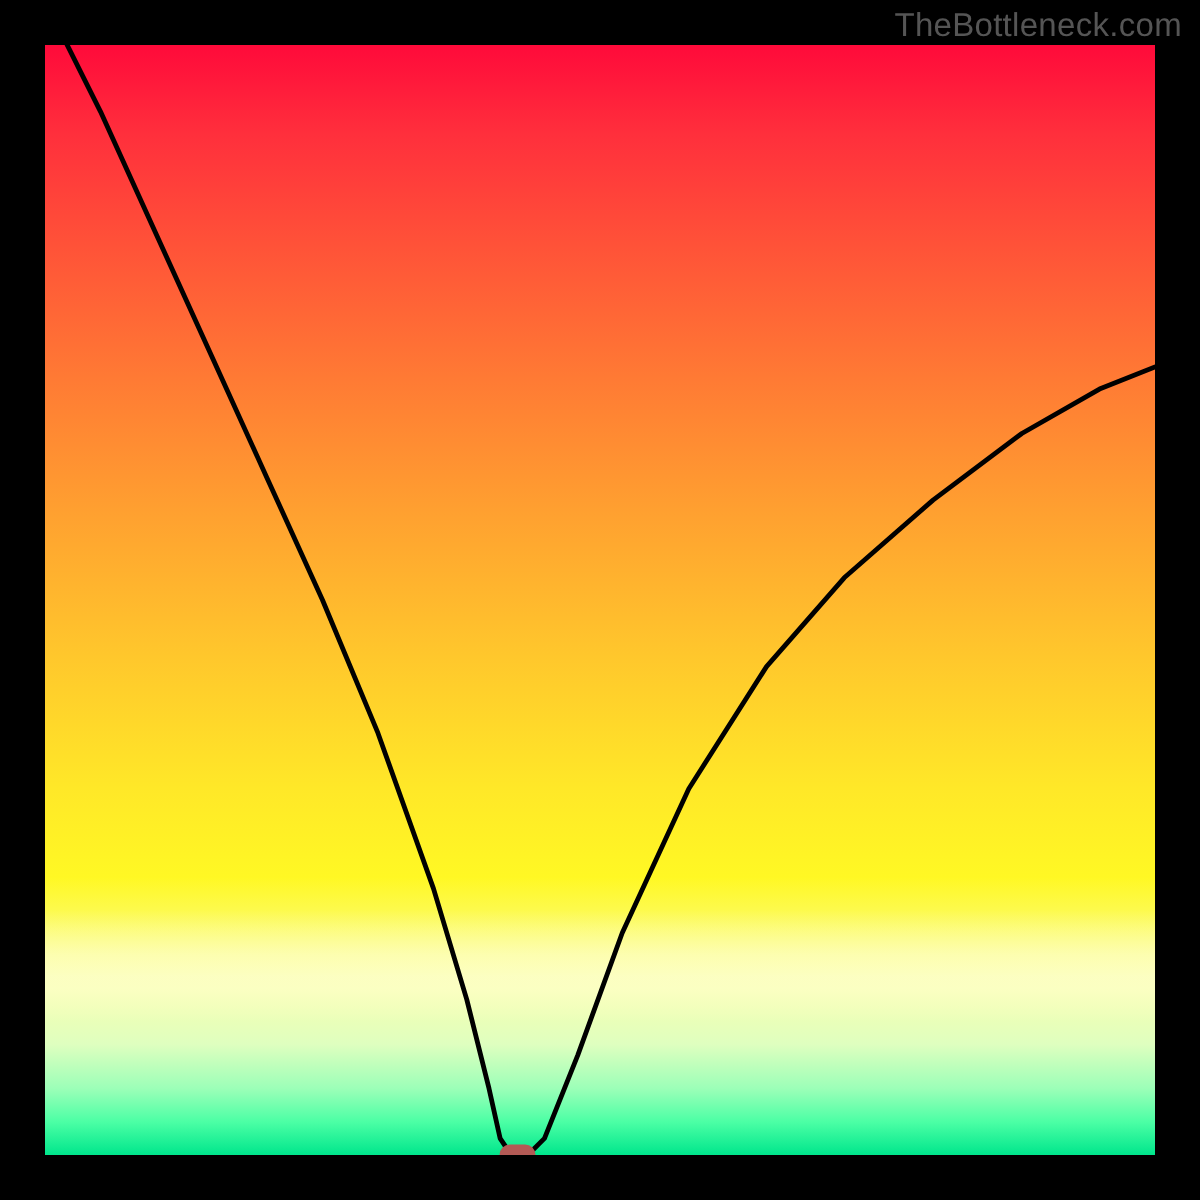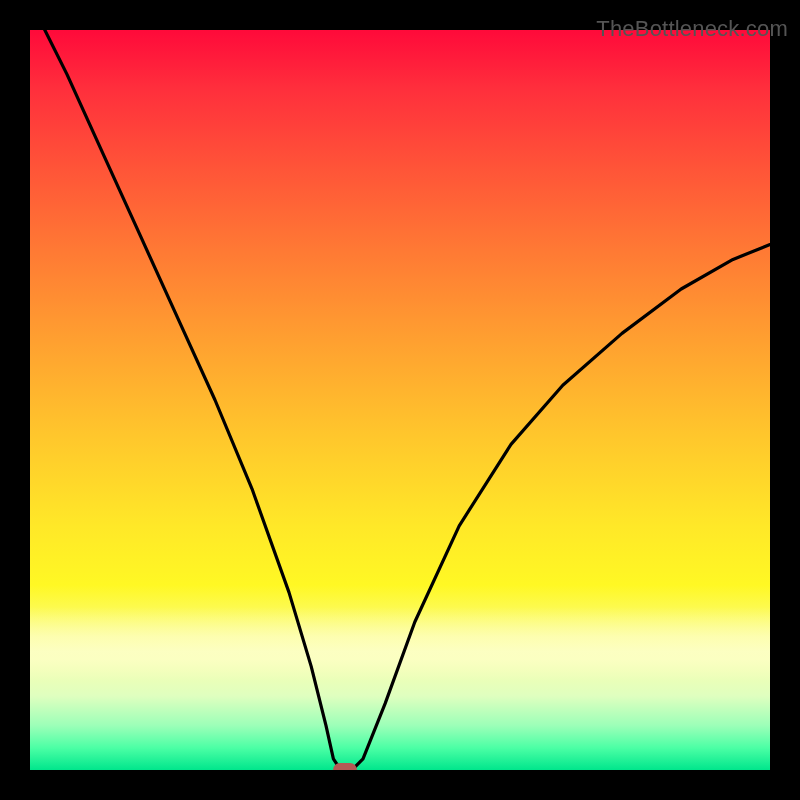--- a/index.html
+++ b/index.html
@@ -6,21 +6,21 @@
   body {
     width: 800px;
     height: 800px;
     background: #000;
     position: relative;
     overflow: hidden;
     font-family: Arial, Helvetica, sans-serif;
   }
   .attribution {
     position: absolute;
-    top: 16px;
+    top: 4px;
     right: 12px;
     color: #555;
     font-size: 22px;
     font-weight: 500;
     letter-spacing: 0.2px;
     z-index: 20;
   }
   .plot-area {
     position: absolute;
     left: 30px;

